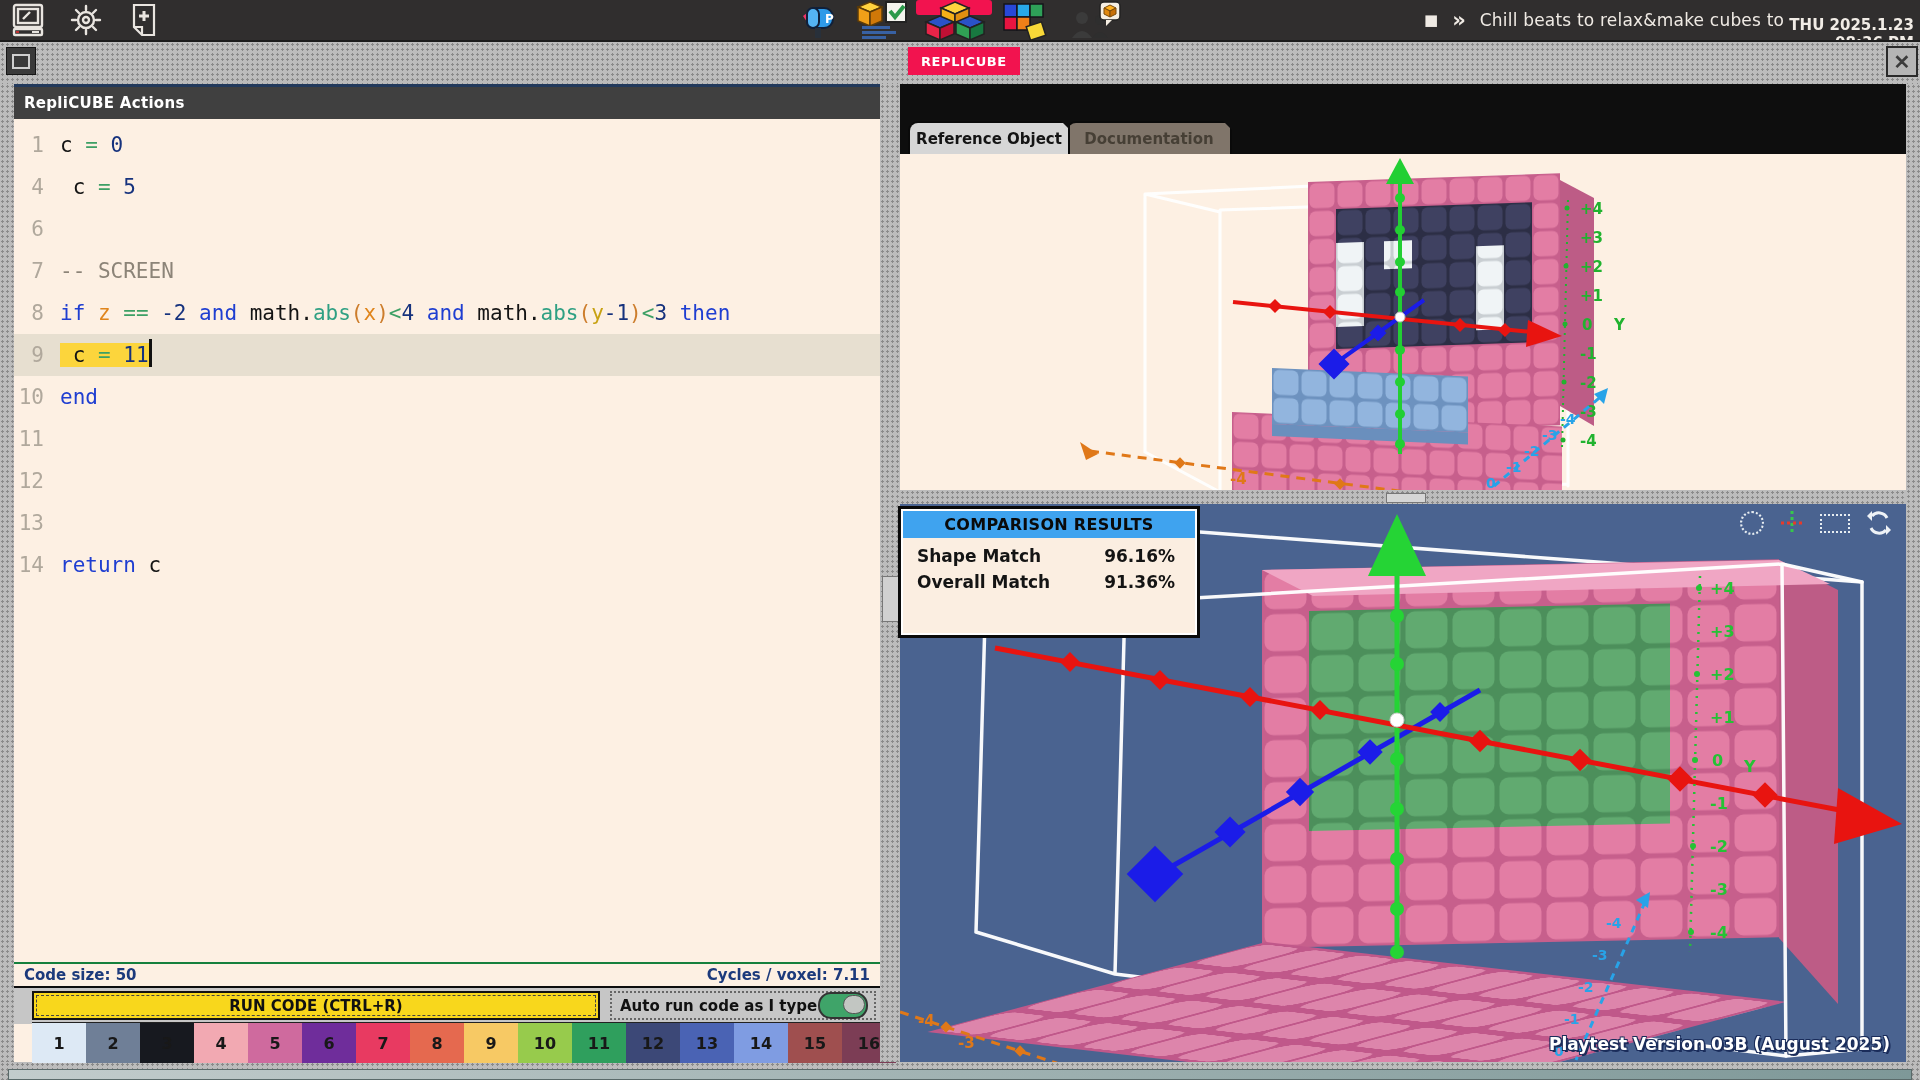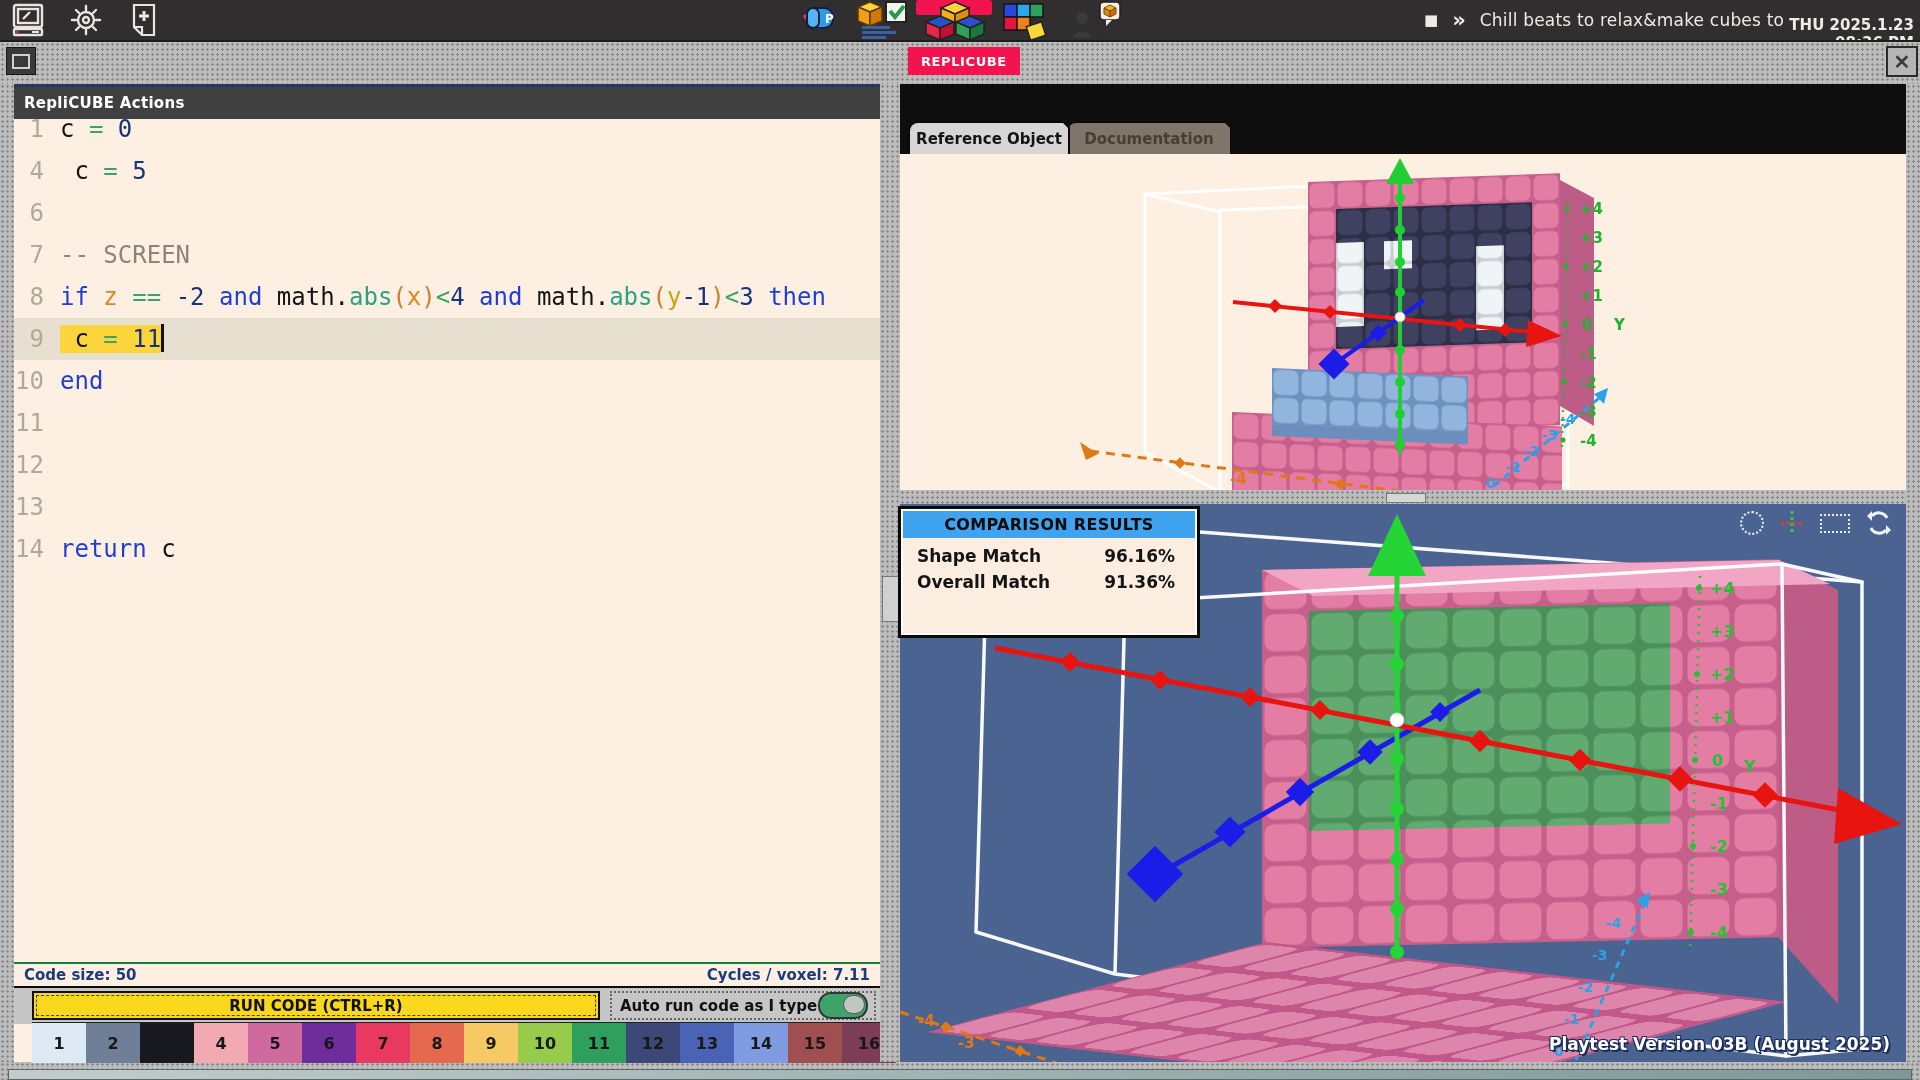--- a/index.html
+++ b/index.html
@@ -34,22 +34,22 @@
   .frame-left{position:absolute;left:0;top:84px;width:14px;height:996px;}
   .frame-right{position:absolute;left:1906px;top:84px;width:14px;height:996px;}
   .frame-bottom{position:absolute;left:0;top:1062px;width:1920px;height:18px;}
   .hscroll{position:absolute;left:8px;top:7px;width:1902px;height:9px;border:1px solid #5a6a6a;
            background:linear-gradient(90deg,#c2cccc,#7e9898);}
 
   
   .code-panel{position:absolute;left:14px;top:84px;width:866px;height:978px;background:#fdf0e3;}
   .panel-header{height:32px;background:#404040;border-top:3px solid #233a5c;color:#fff;
                 font-size:15px;font-weight:600;display:flex;align-items:center;padding-left:10px;letter-spacing:.3px;}
-  .editor{position:absolute;left:0;top:16px;right:0;height:846px;overflow:hidden;
-          font-family:"DejaVu Sans Mono",monospace;font-size:24px;padding-top:8px;}
+  .editor{position:absolute;left:0;top:32px;right:0;height:846px;overflow:hidden;
+          font-family:"DejaVu Sans Mono",monospace;font-size:21px;padding-top:8px;}
   .line{height:42px;line-height:42px;white-space:pre;}
   .line.active{background:#e7dfd0;}
   .ln{display:inline-block;width:46px;padding-right:16px;box-sizing:border-box;text-align:right;color:#b0a89c;}
   .code{color:#141414;}
   .t-pl{color:#141414;} .t-kw{color:#1f3ed1;} .t-num{color:#16327d;} .t-op{color:#3da065;}
   .t-vx{color:#e0851c;} .t-vy{color:#c8a213;} .t-fn{color:#2fa083;} .t-pr{color:#cd7d2c;} .t-cm{color:#8c8478;}
   .sel{background:#fcd53c;}
   .caret{display:inline-block;width:3px;height:28px;background:#111;vertical-align:-5px;}
 
   .statusbar{position:absolute;left:0;top:878px;right:0;height:24px;border-top:2px solid #15803d;background:#fdf0e3;

